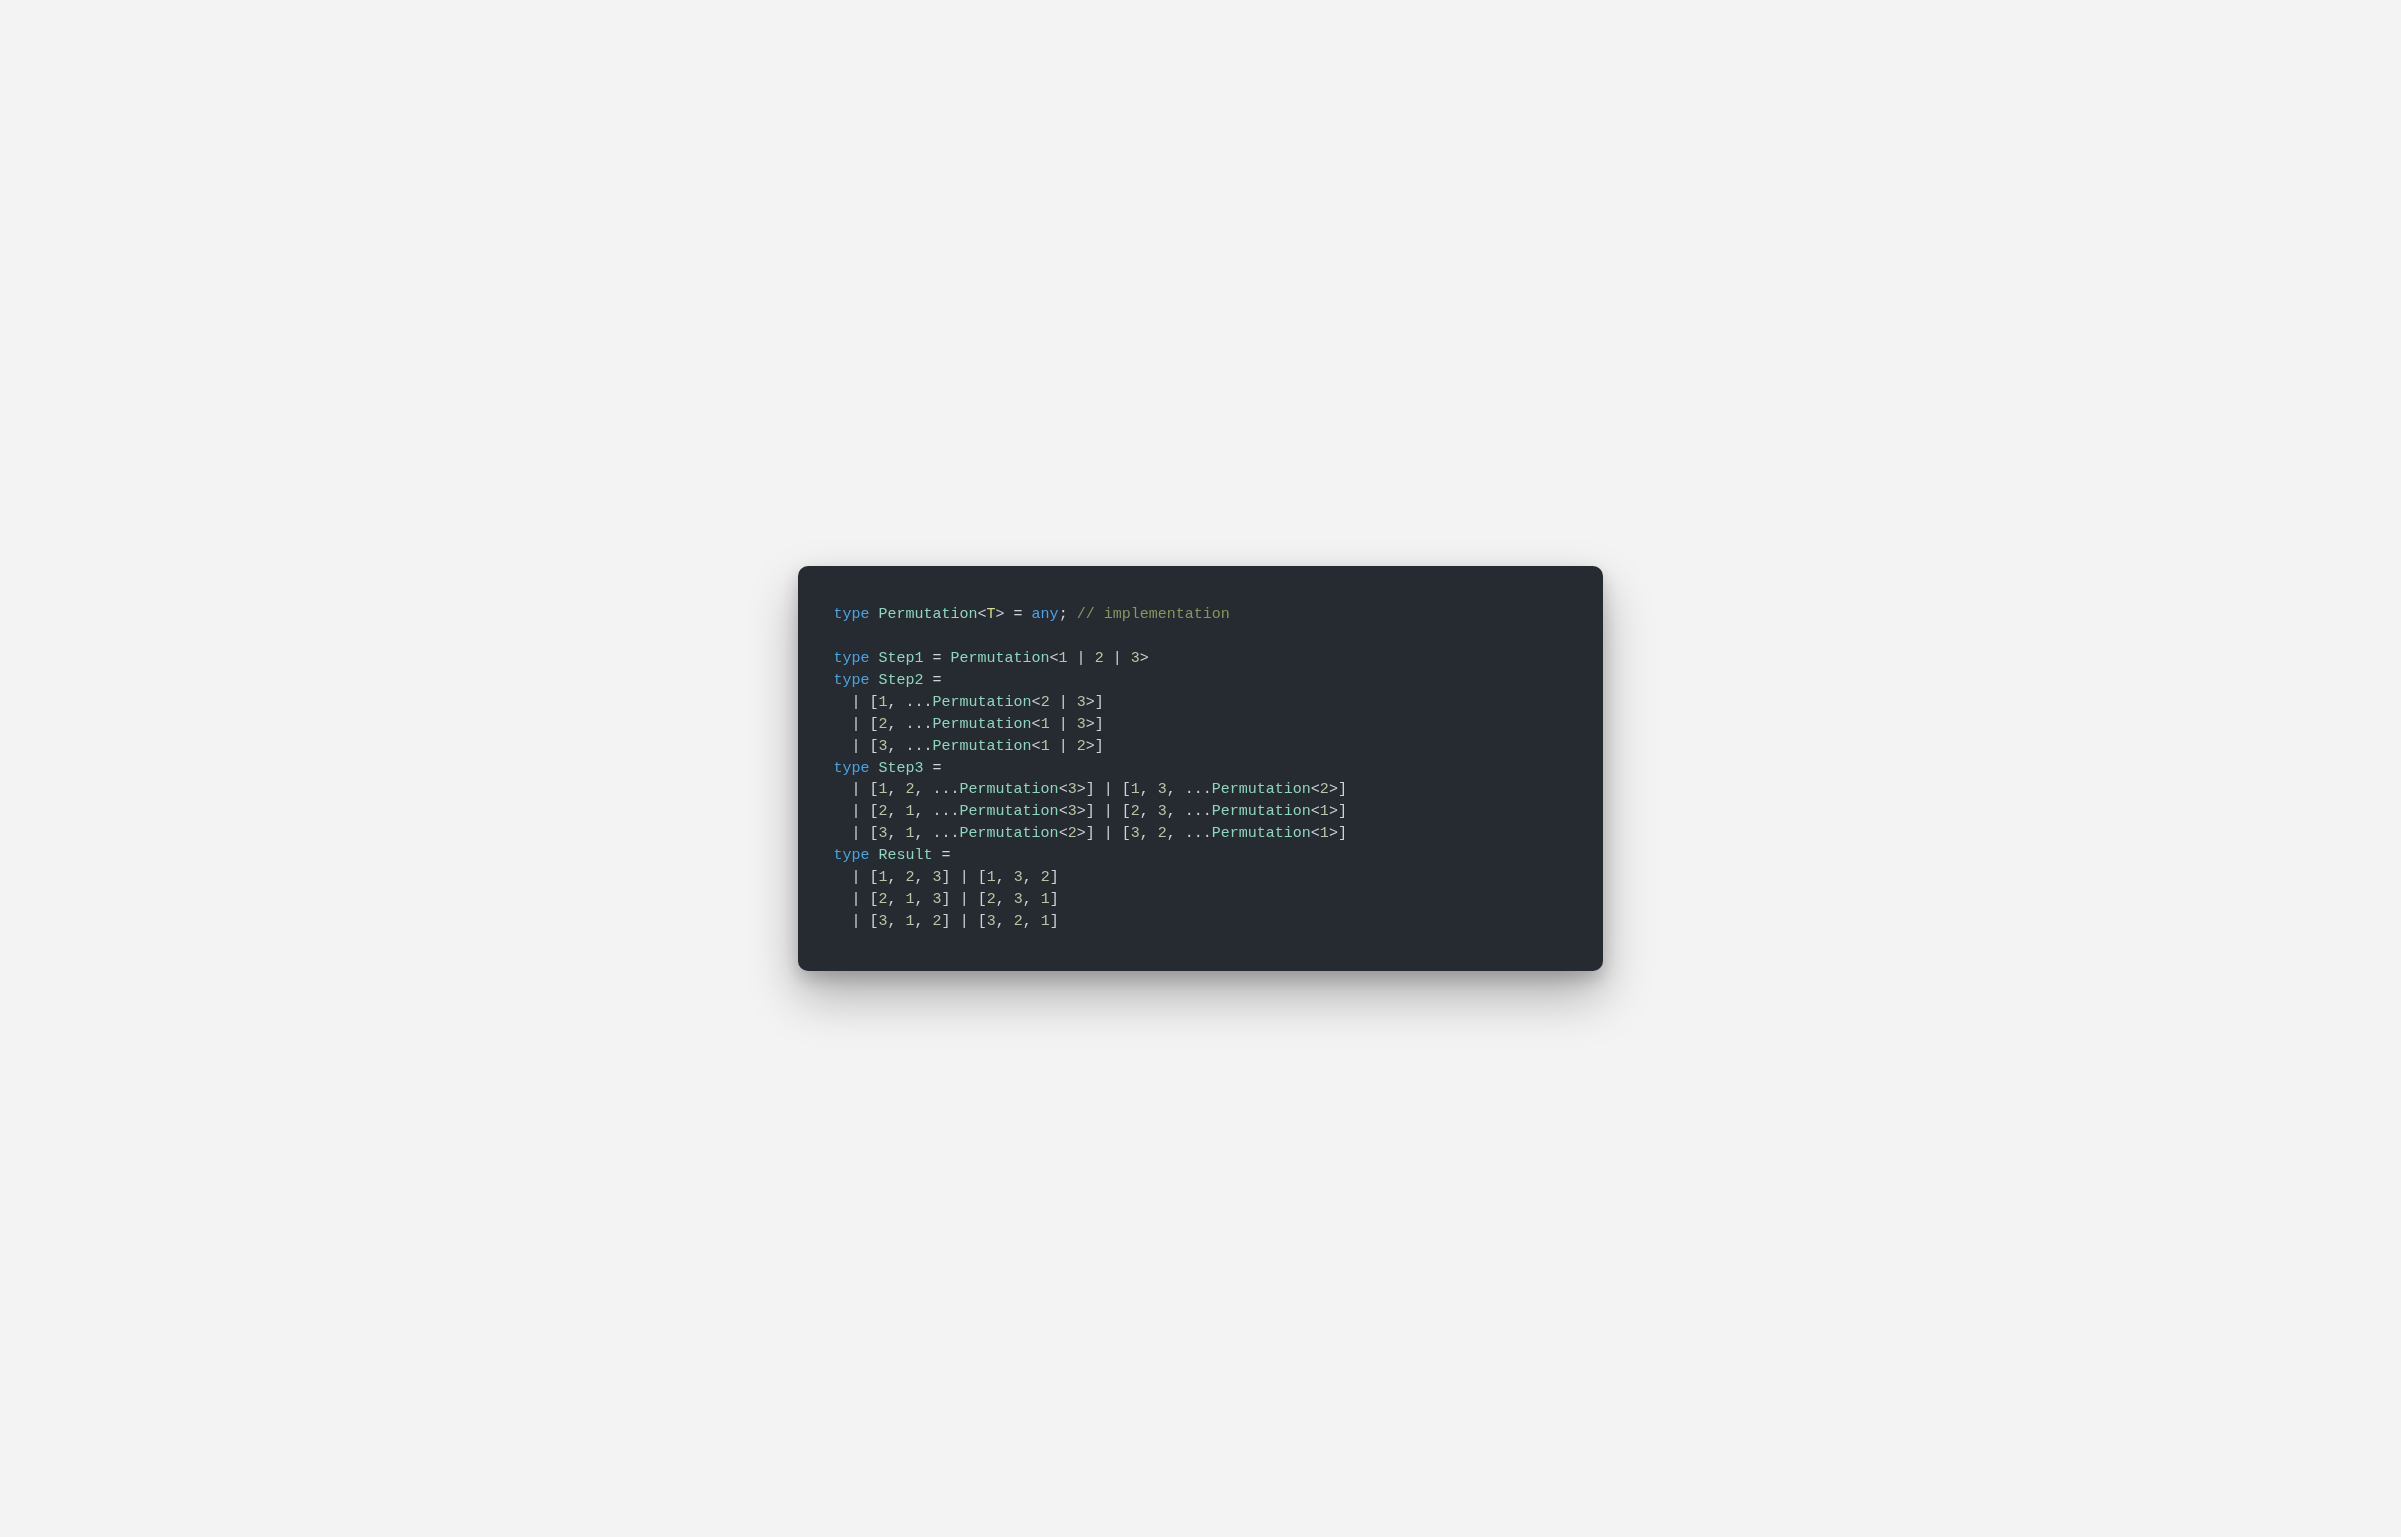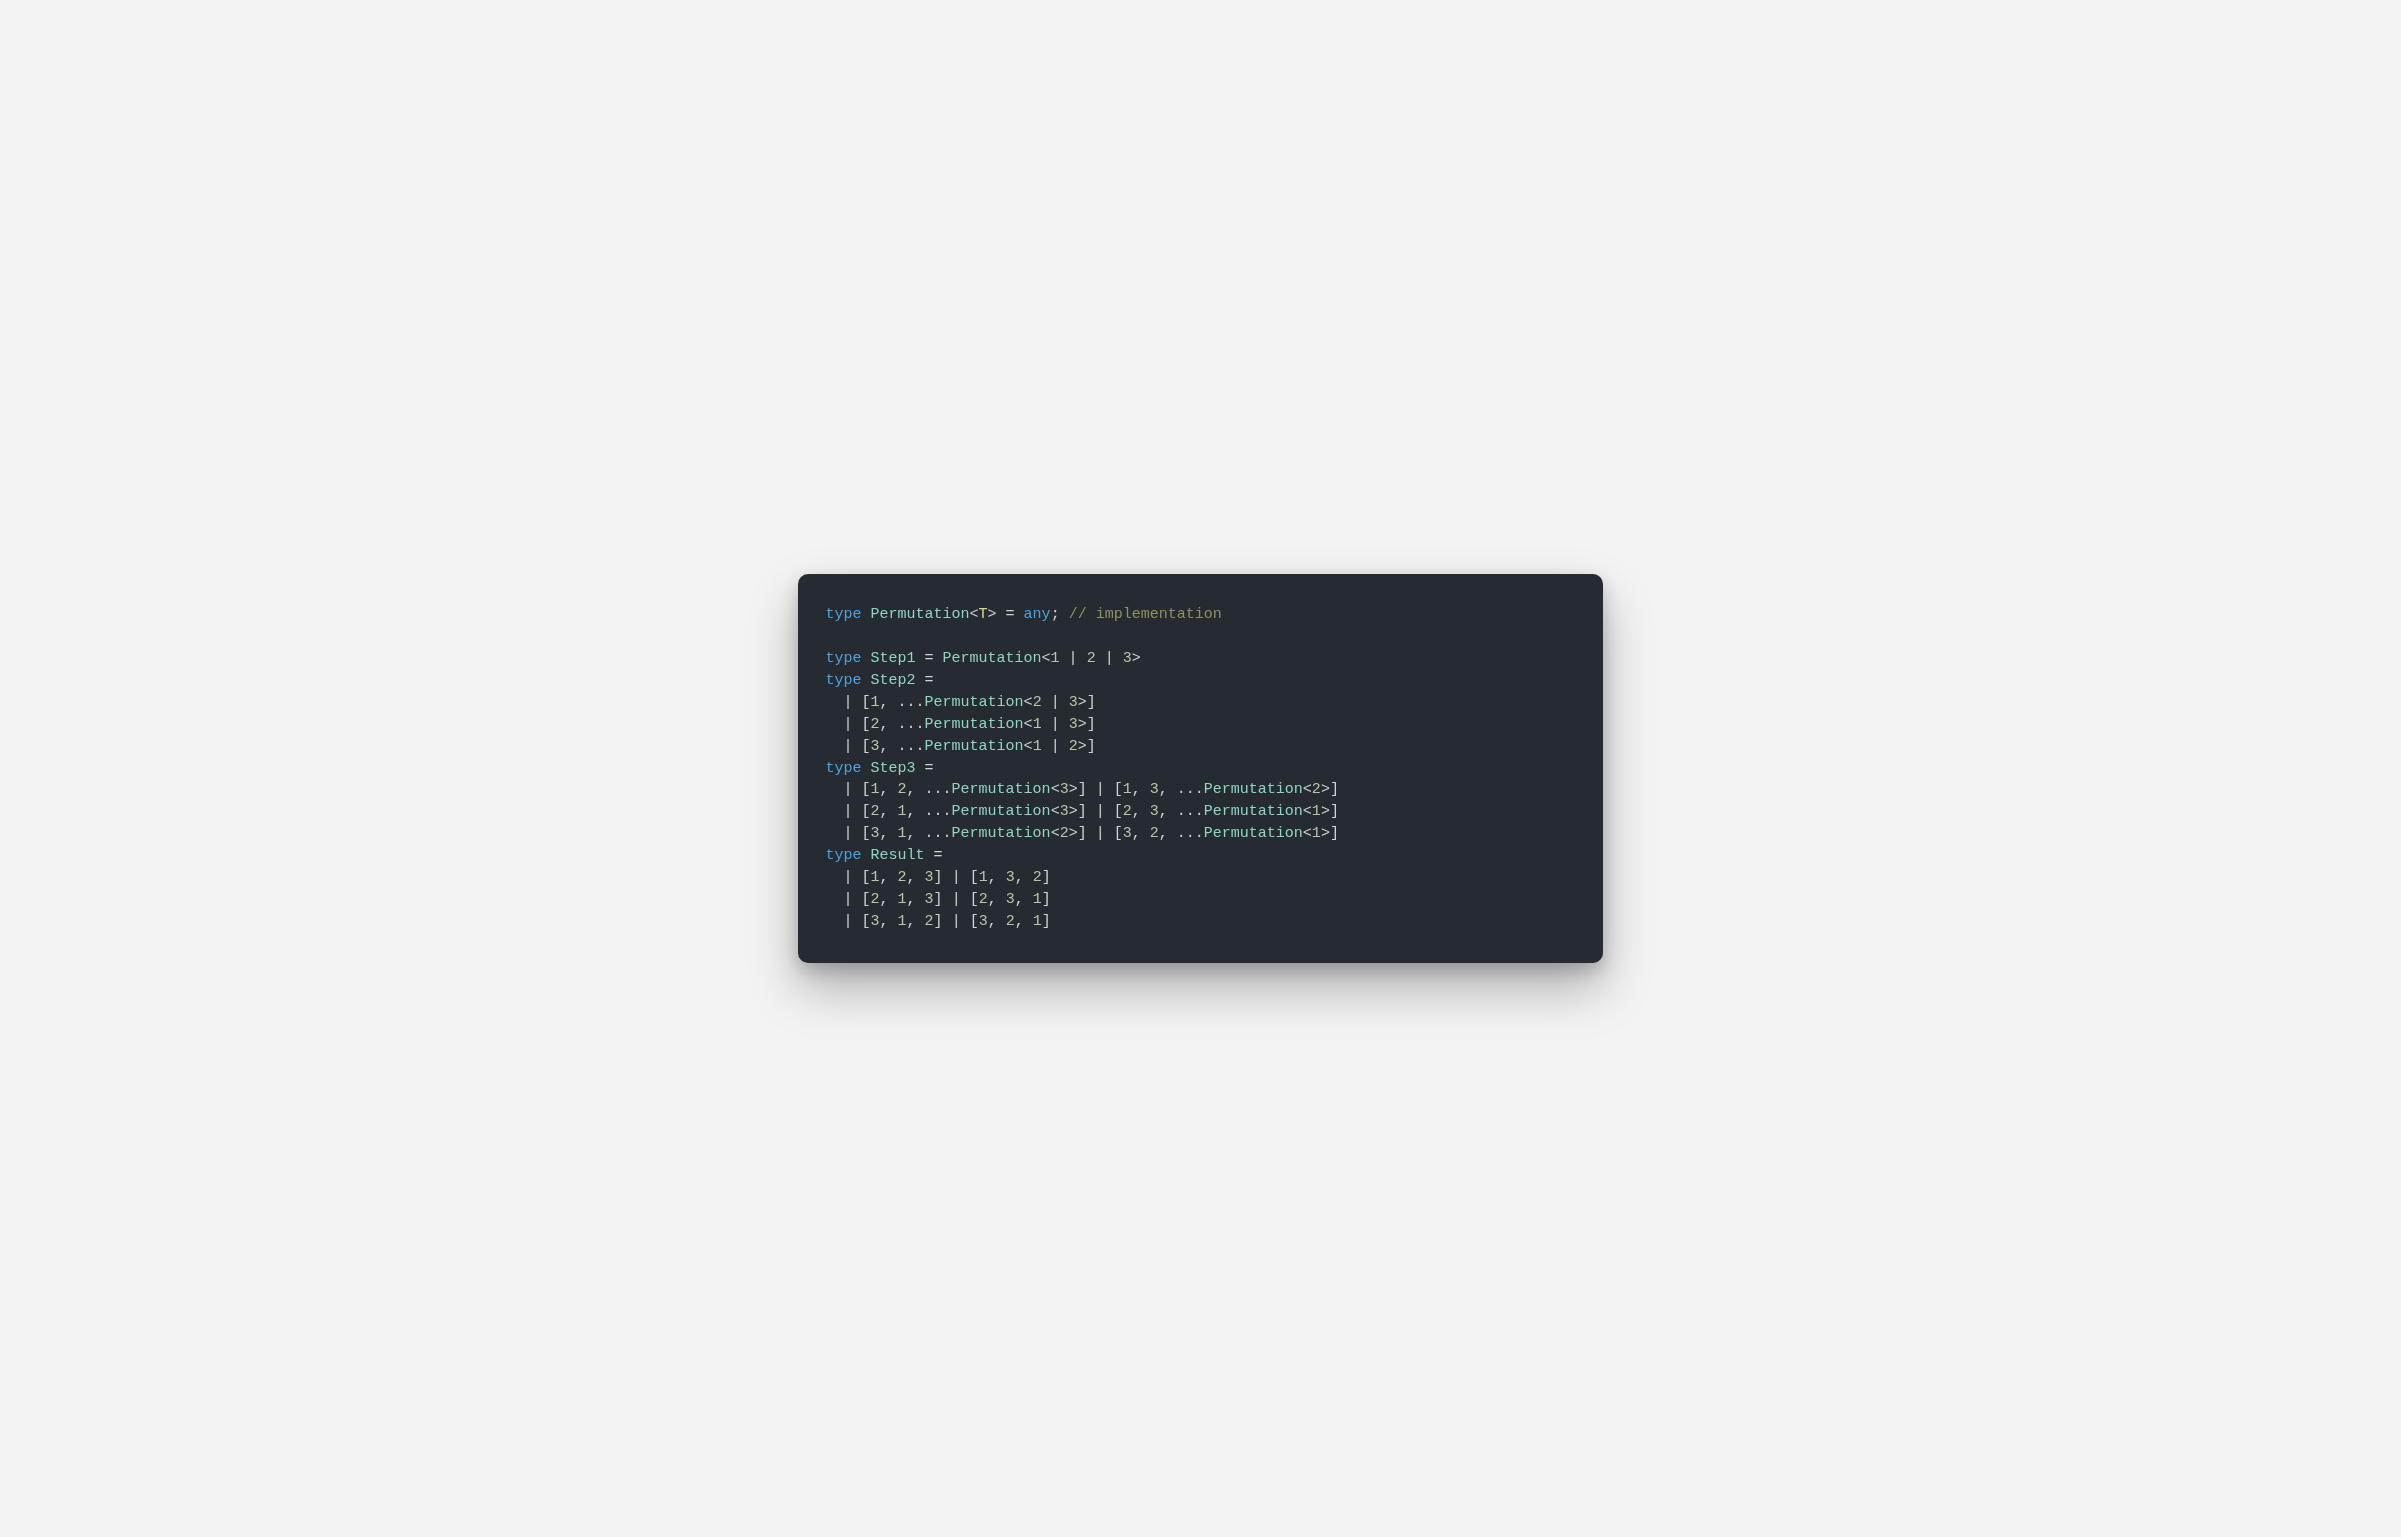--- a/index.html
+++ b/index.html
@@ -20,21 +20,21 @@
     background: #262a31;
     border-radius: 10px;
     padding: 30px 27.5px 30px 27.5px;
     width: 82%;
     max-width: 750px;
     box-shadow:
       0 25px 50px rgba(0,0,0,0.28),
       0 7.5px 17.5px rgba(0,0,0,0.18);
   }
   pre.code {
-    margin: 0;
+    margin: 8px;
     font-size: 15px;
     line-height: 1.46;
     color: #cfd2d6;
     white-space: pre;
     font-family: inherit;
   }
   .tok {}
   .kw   { color: #4aa3df; }         
   .typ  { color: #8ed6be; }         
   .tpar { color: #d7d98f; }         

